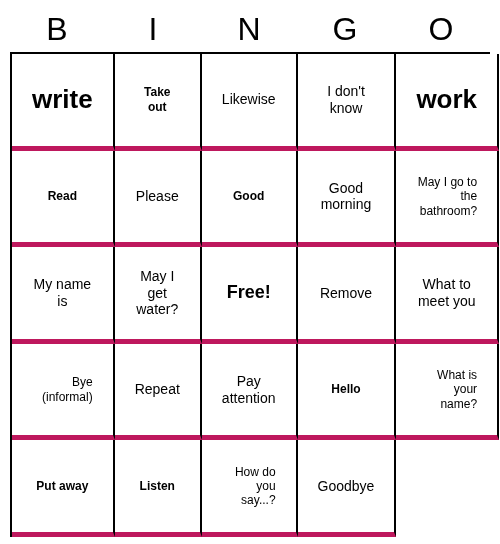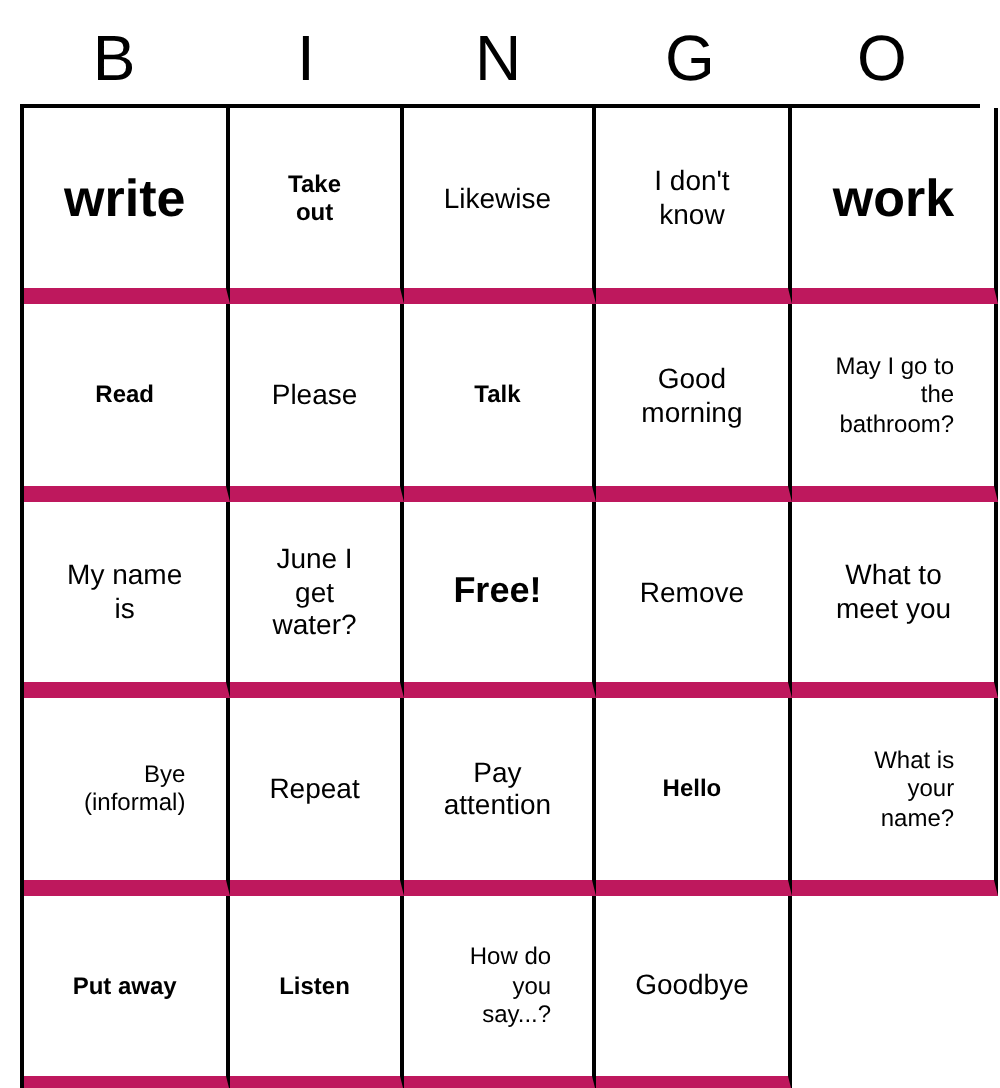--- a/index.html
+++ b/index.html
@@ -42,21 +42,21 @@
       display: grid;
       grid-template-columns: repeat(5, 1fr);
       grid-template-rows: repeat(5, 1fr);
       border-top: 2px solid #000;
       border-left: 2px solid #000;
       flex: 1;
     }
 
     .bingo-cell {
       border-right: 2px solid #000;
-      border-bottom: 8px solid #be185d;
+      border-bottom: 5px solid #be185d;
       display: flex;
       align-items: center;
       justify-content: center;
       text-align: center;
       padding: 20px;
       min-height: 88px;
     }
 
     .bingo-cell span {
       line-height: 1.2;
@@ -113,33 +113,33 @@
       <div class="bingo-cell">
         <span class="size-large">work</span>
       </div>
       <div class="bingo-cell">
         <span class="size-medium">Read</span>
       </div>
       <div class="bingo-cell">
         <span class="size-normal">Please</span>
       </div>
       <div class="bingo-cell">
-        <span class="size-medium">Talk</span>
+        <span class="size-medium">Good</span>
       </div>
       <div class="bingo-cell">
         <span class="size-normal">Good morning</span>
       </div>
       <div class="bingo-cell">
         <span class="size-small">May I go to the bathroom?</span>
       </div>
       <div class="bingo-cell">
         <span class="size-normal">My name is</span>
       </div>
       <div class="bingo-cell">
-        <span class="size-normal">June I get water?</span>
+        <span class="size-normal">May I get water?</span>
       </div>
       <div class="bingo-cell">
         <span class="free-cell">Free!</span>
       </div>
       <div class="bingo-cell">
         <span class="size-normal">Remove</span>
       </div>
       <div class="bingo-cell">
         <span class="size-normal">What to meet you</span>
       </div>

